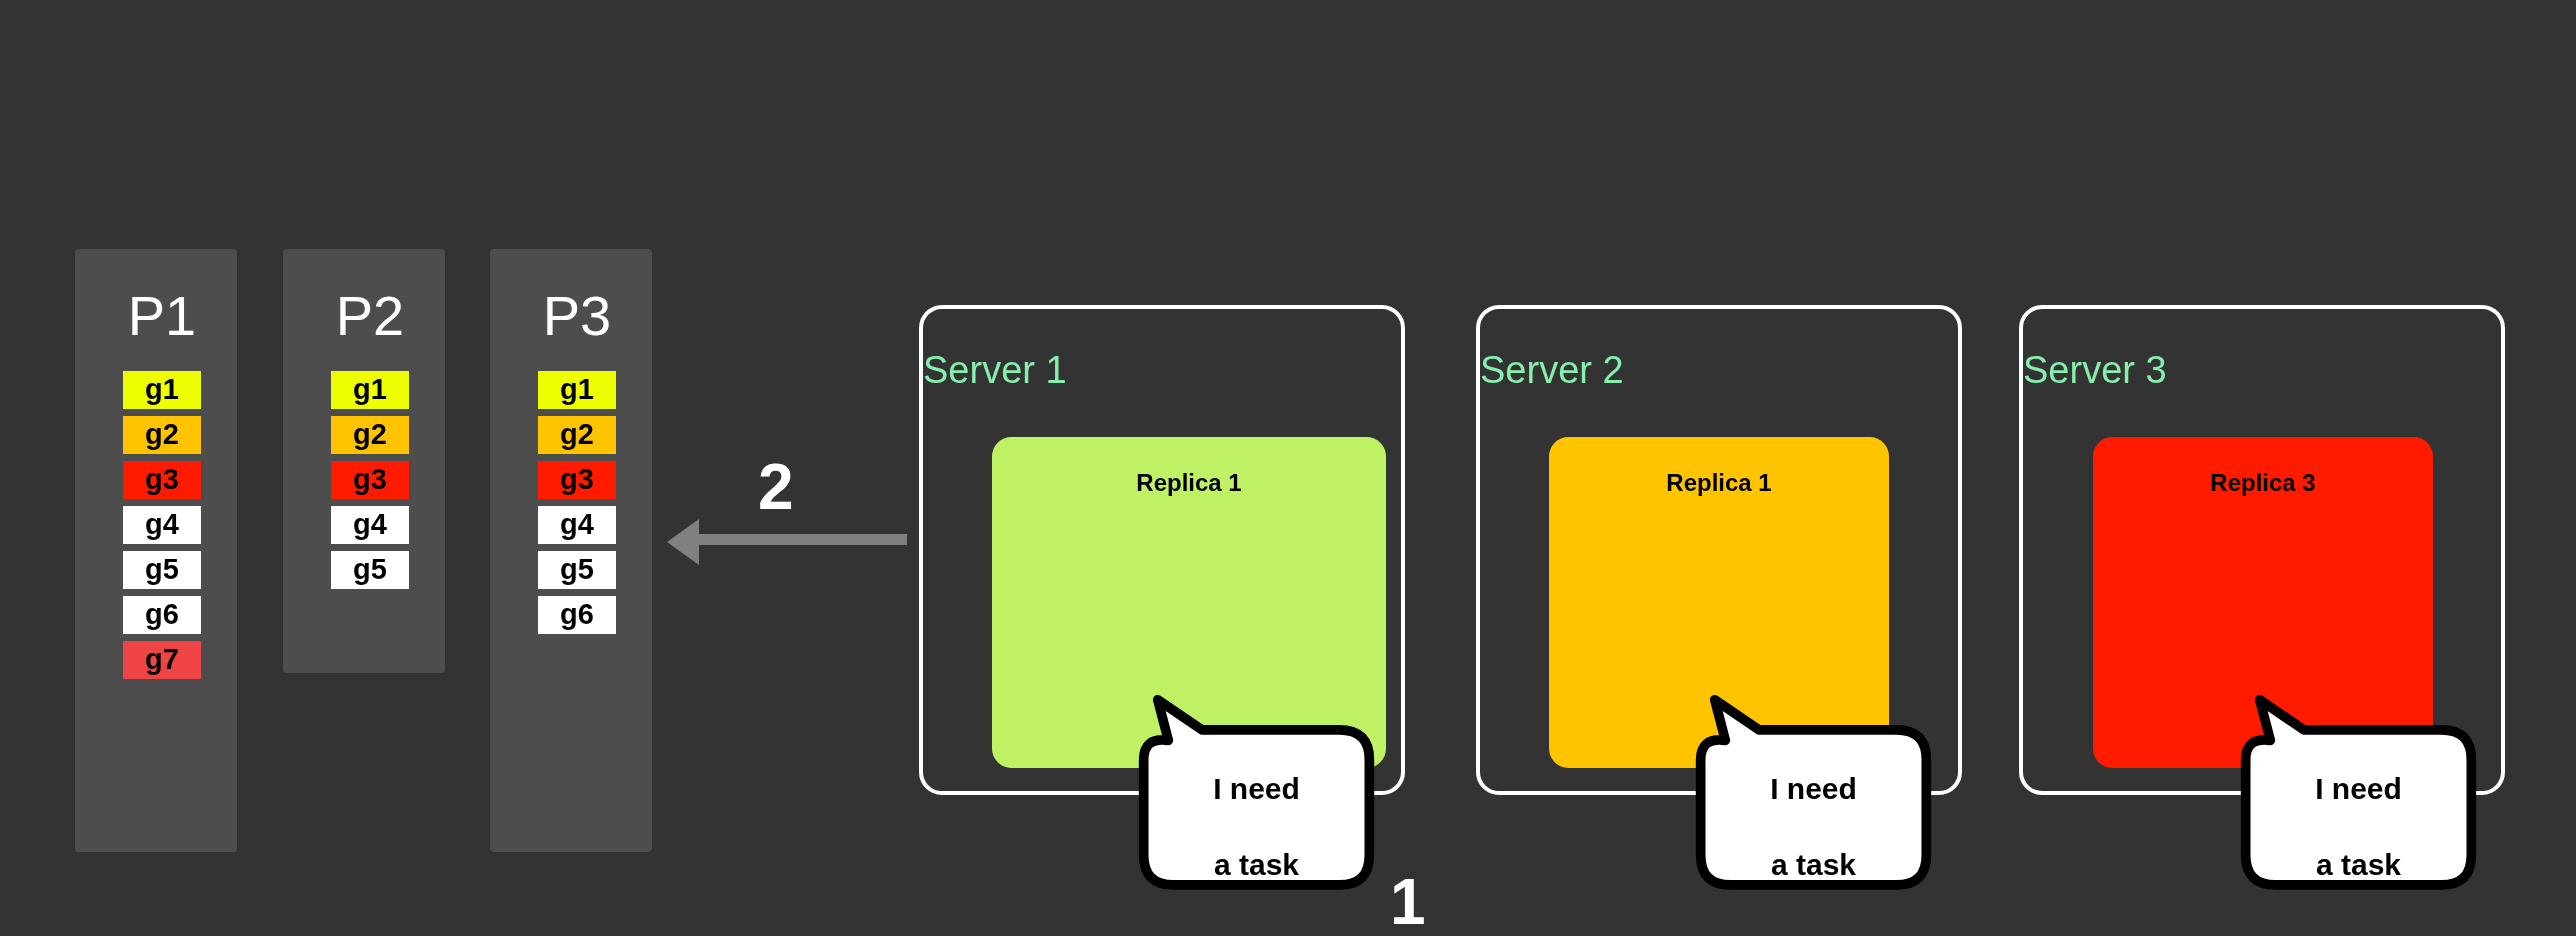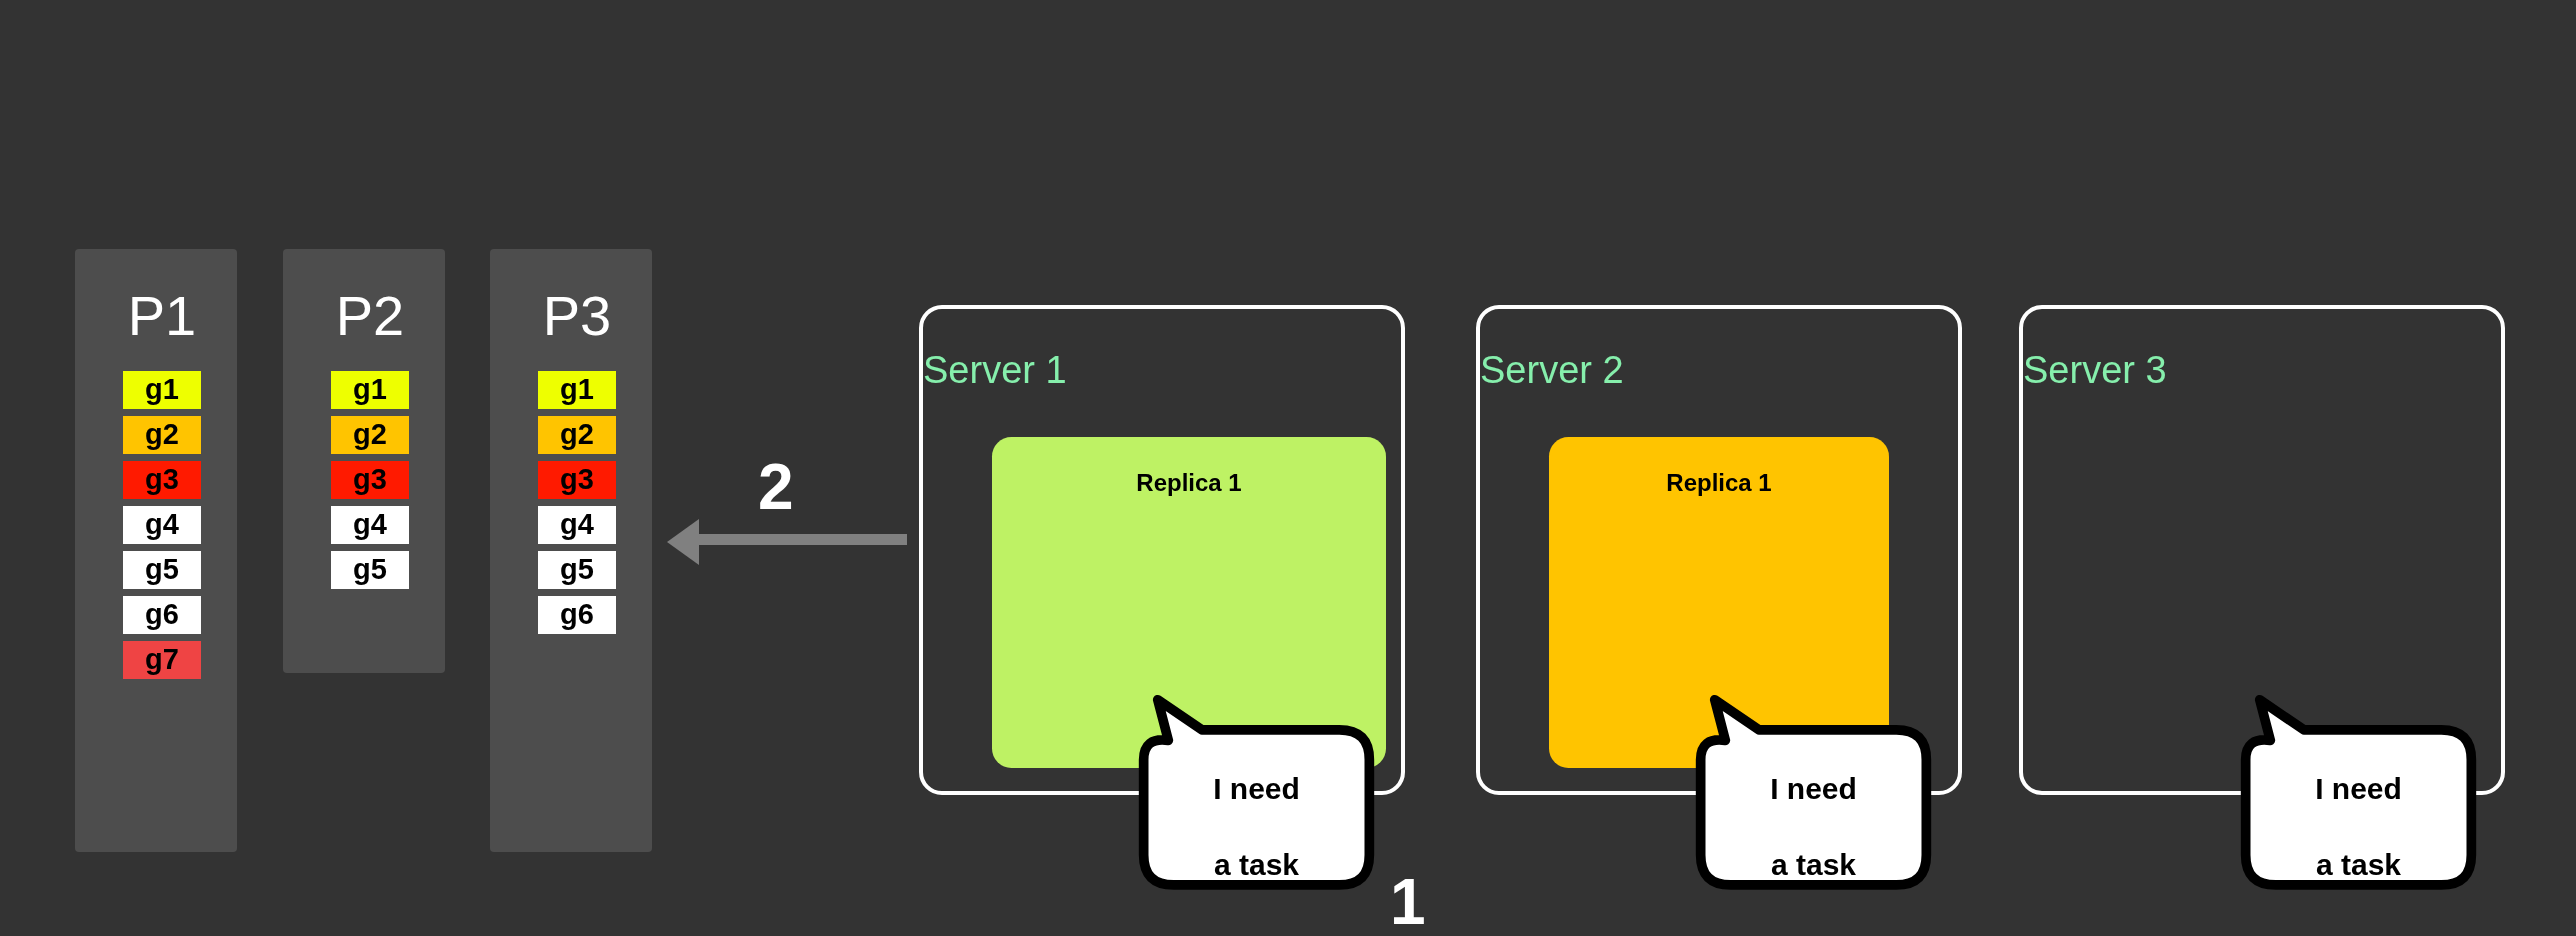--- a/index.html
+++ b/index.html
@@ -201,20 +201,23 @@
     </svg>
     <div class="bubble-text">
       <span>I need</span>
       <span>a task</span>
     </div>
   </div>
 
   <div class="server-box" style="left:2019px;top:305px;width:486px;height:490px;">
     <div class="server-title">Server 3</div>
   </div>
+  <div class="replica" style="left:2093px;top:437px;width:340px;height:331px;background:#ff1a00;">
+    <div class="replica-label">Replica 3</div>
+  </div>
   <div class="bubble" style="left:2240px;top:691px;width:237px;height:201px;">
     <svg width="237" height="201" viewBox="0 0 268 228">
       <path d="M 34,56
                L 22,10
                L 72,44
                L 108,44
                L 228,44
                Q 262,44 262,78
                L 262,186
                Q 262,220 228,220

